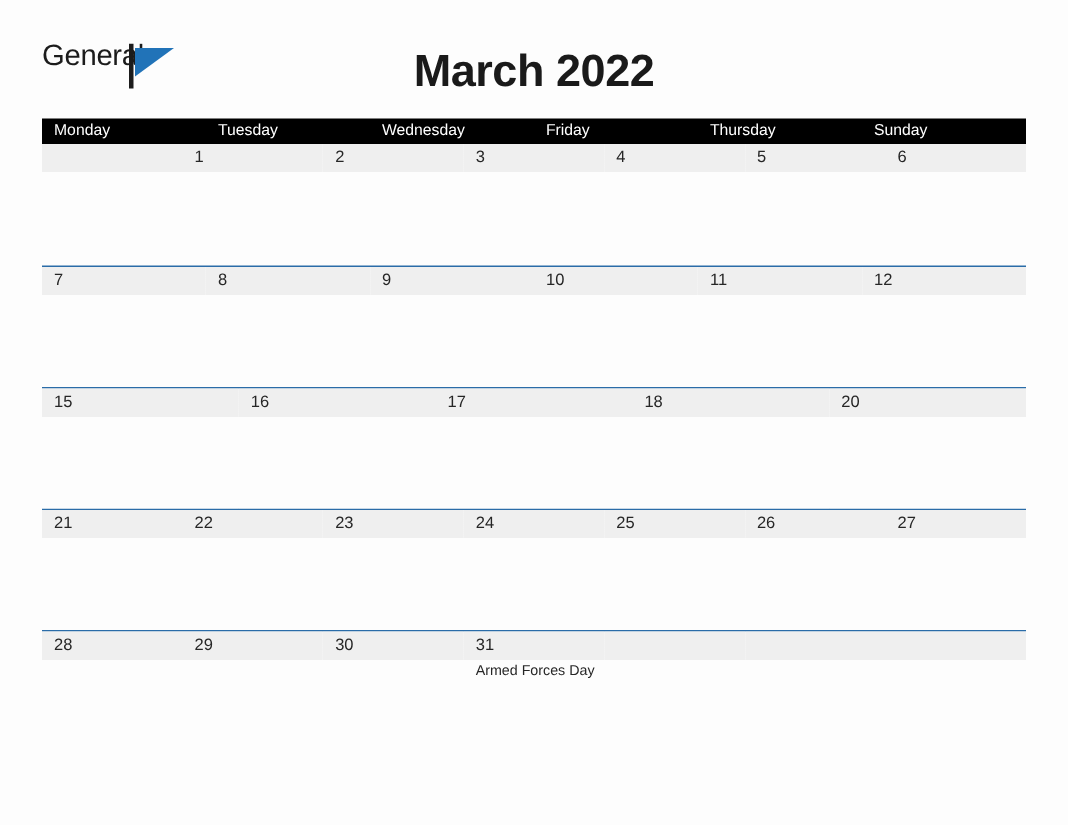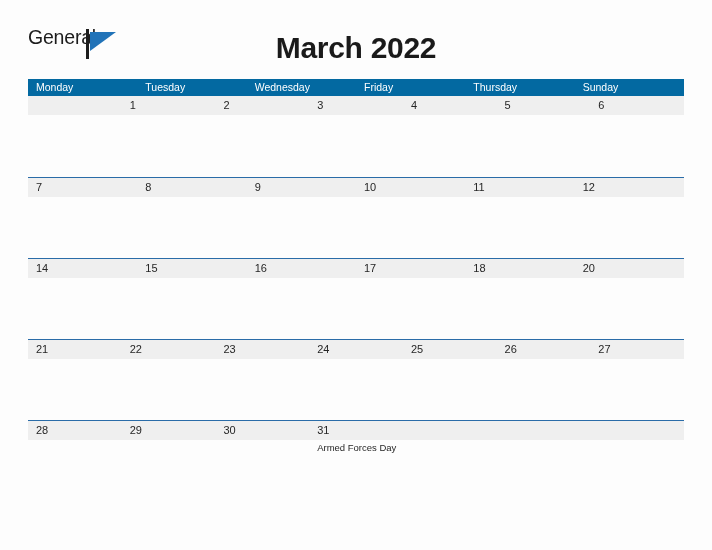--- a/index.html
+++ b/index.html
@@ -101,21 +101,21 @@
     position: absolute;
     left: 28px;
     top: 79px;
     width: 656px;
   }
 
   .dow-row {
     display: flex;
     width: 656px;
     height: 17px;
-    background: #0369a1;
+    background: #000000;
   }
   .dow-cell {
     flex: 1 1 0;
     font-size: 10.5px;
     color: #ffffff;
     line-height: 17px;
     padding-left: 8px;
     white-space: nowrap;
     overflow: hidden;
     font-family: "Liberation Sans", sans-serif;
@@ -252,24 +252,20 @@
             <div class="day-num">11</div>
             <div class="day-events"></div>
           </div>
           <div class="day-cell">
             <div class="day-num">12</div>
             <div class="day-events"></div>
           </div>
         </div>
         <div class="week-row">
           <div class="day-cell">
-            <div class="day-num">14</div>
-            <div class="day-events"></div>
-          </div>
-          <div class="day-cell">
             <div class="day-num">15</div>
             <div class="day-events"></div>
           </div>
           <div class="day-cell">
             <div class="day-num">16</div>
             <div class="day-events"></div>
           </div>
           <div class="day-cell">
             <div class="day-num">17</div>
             <div class="day-events"></div>

